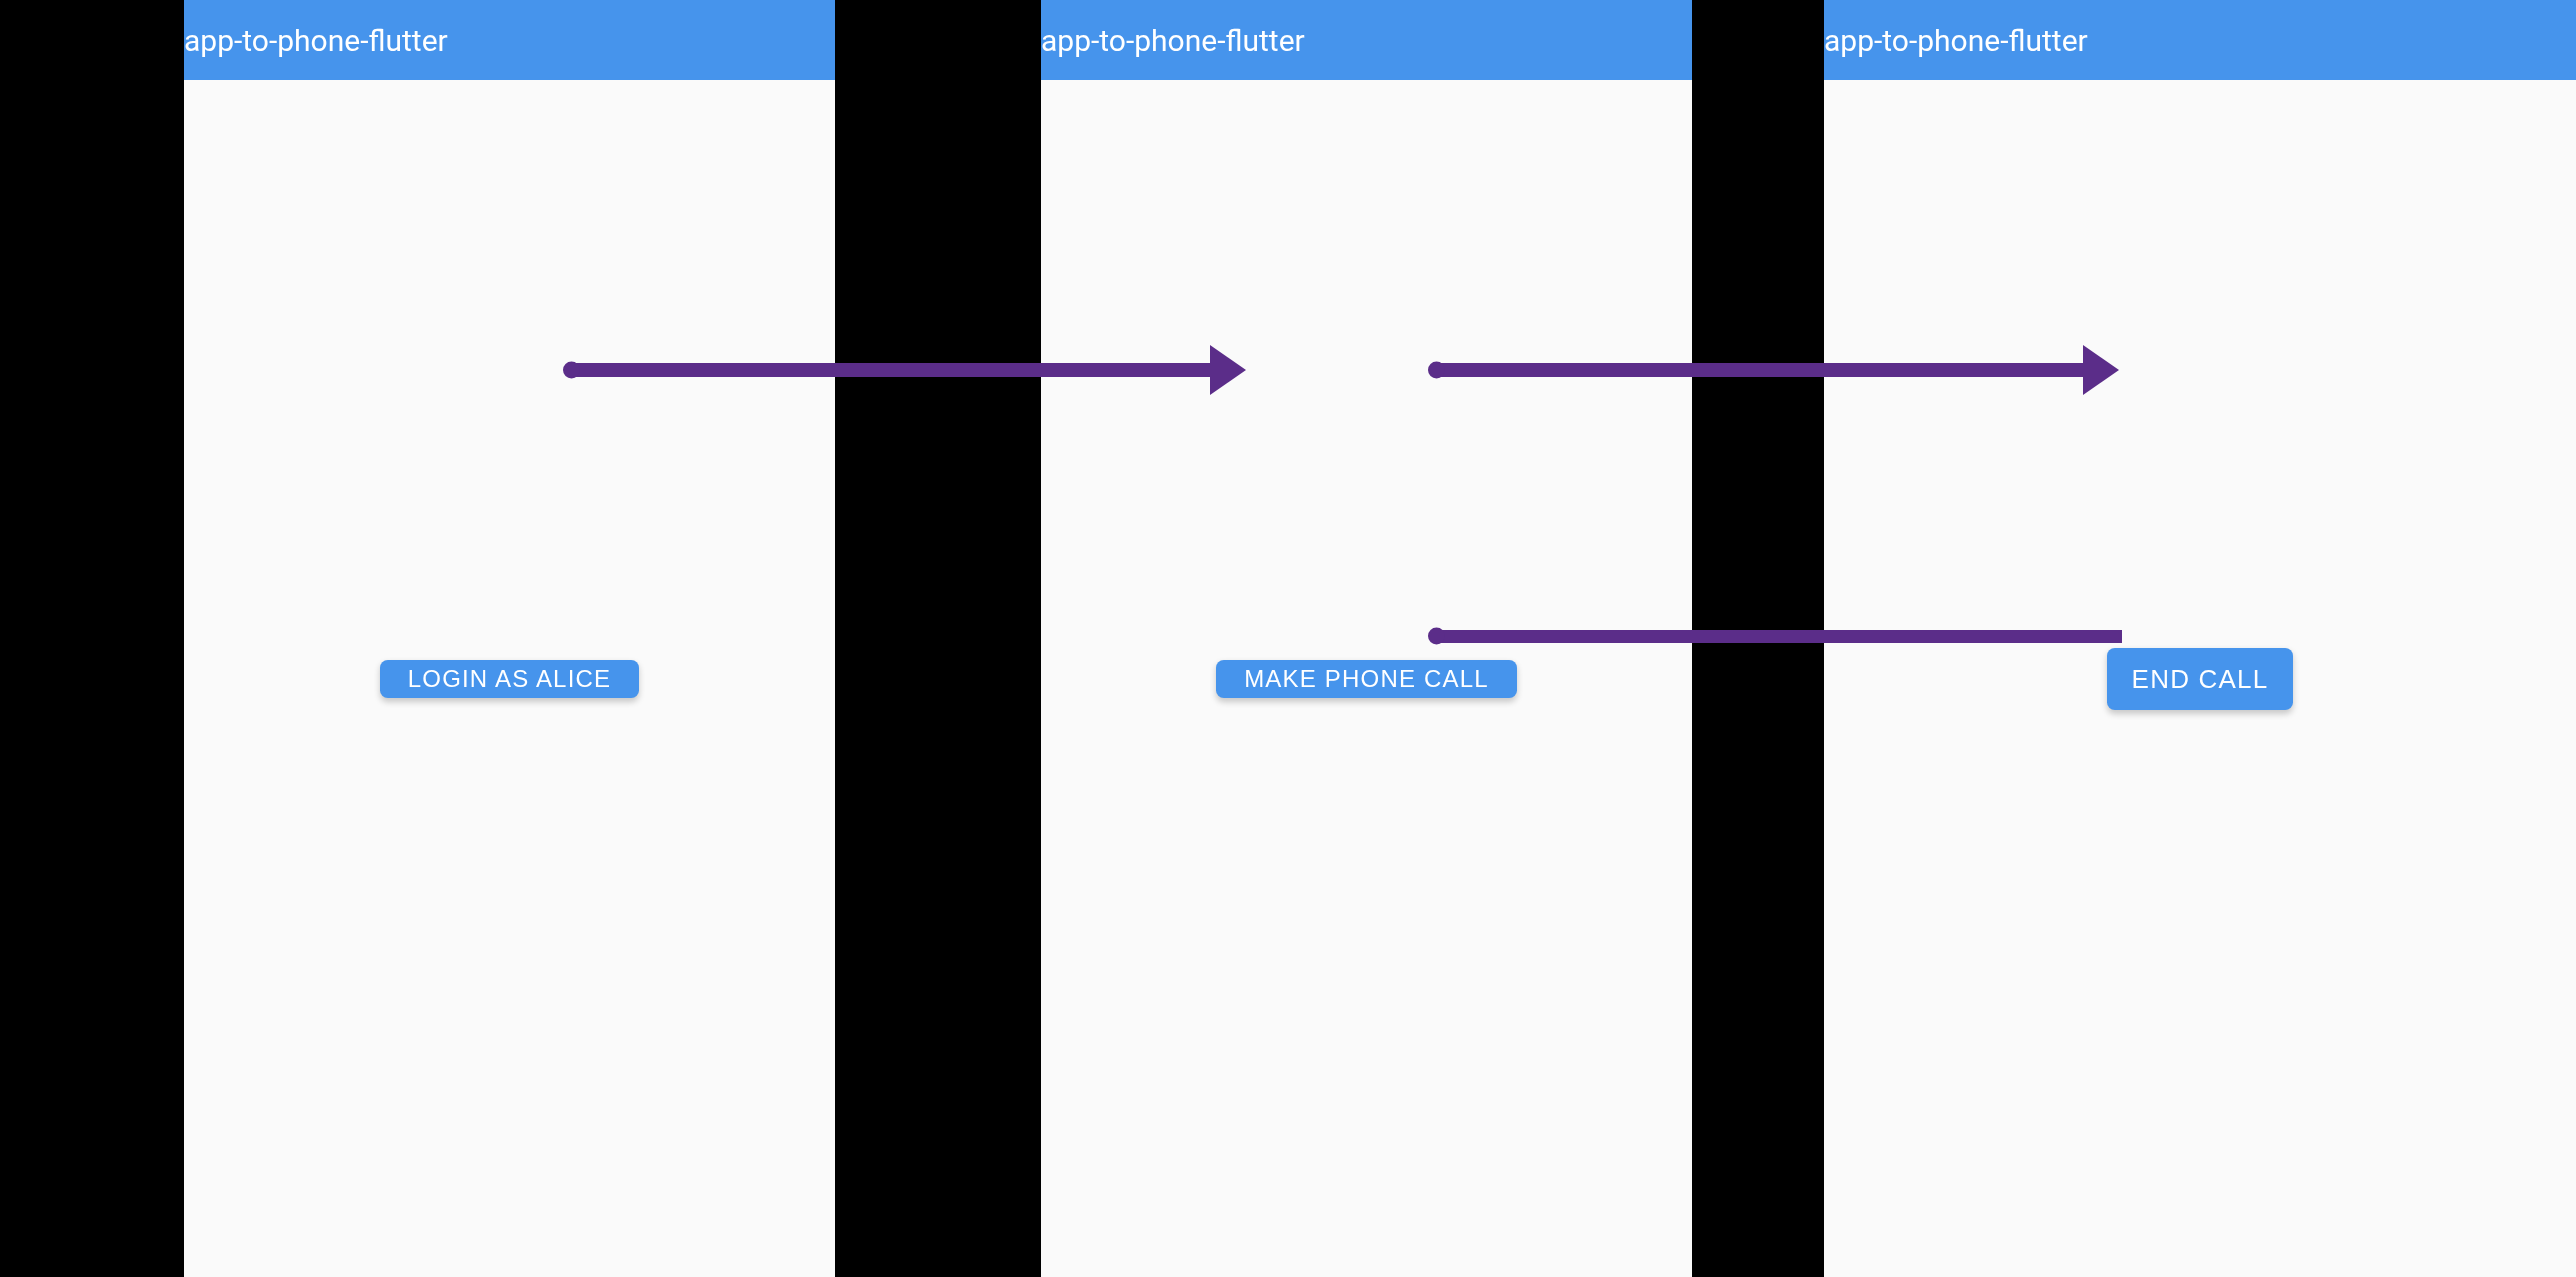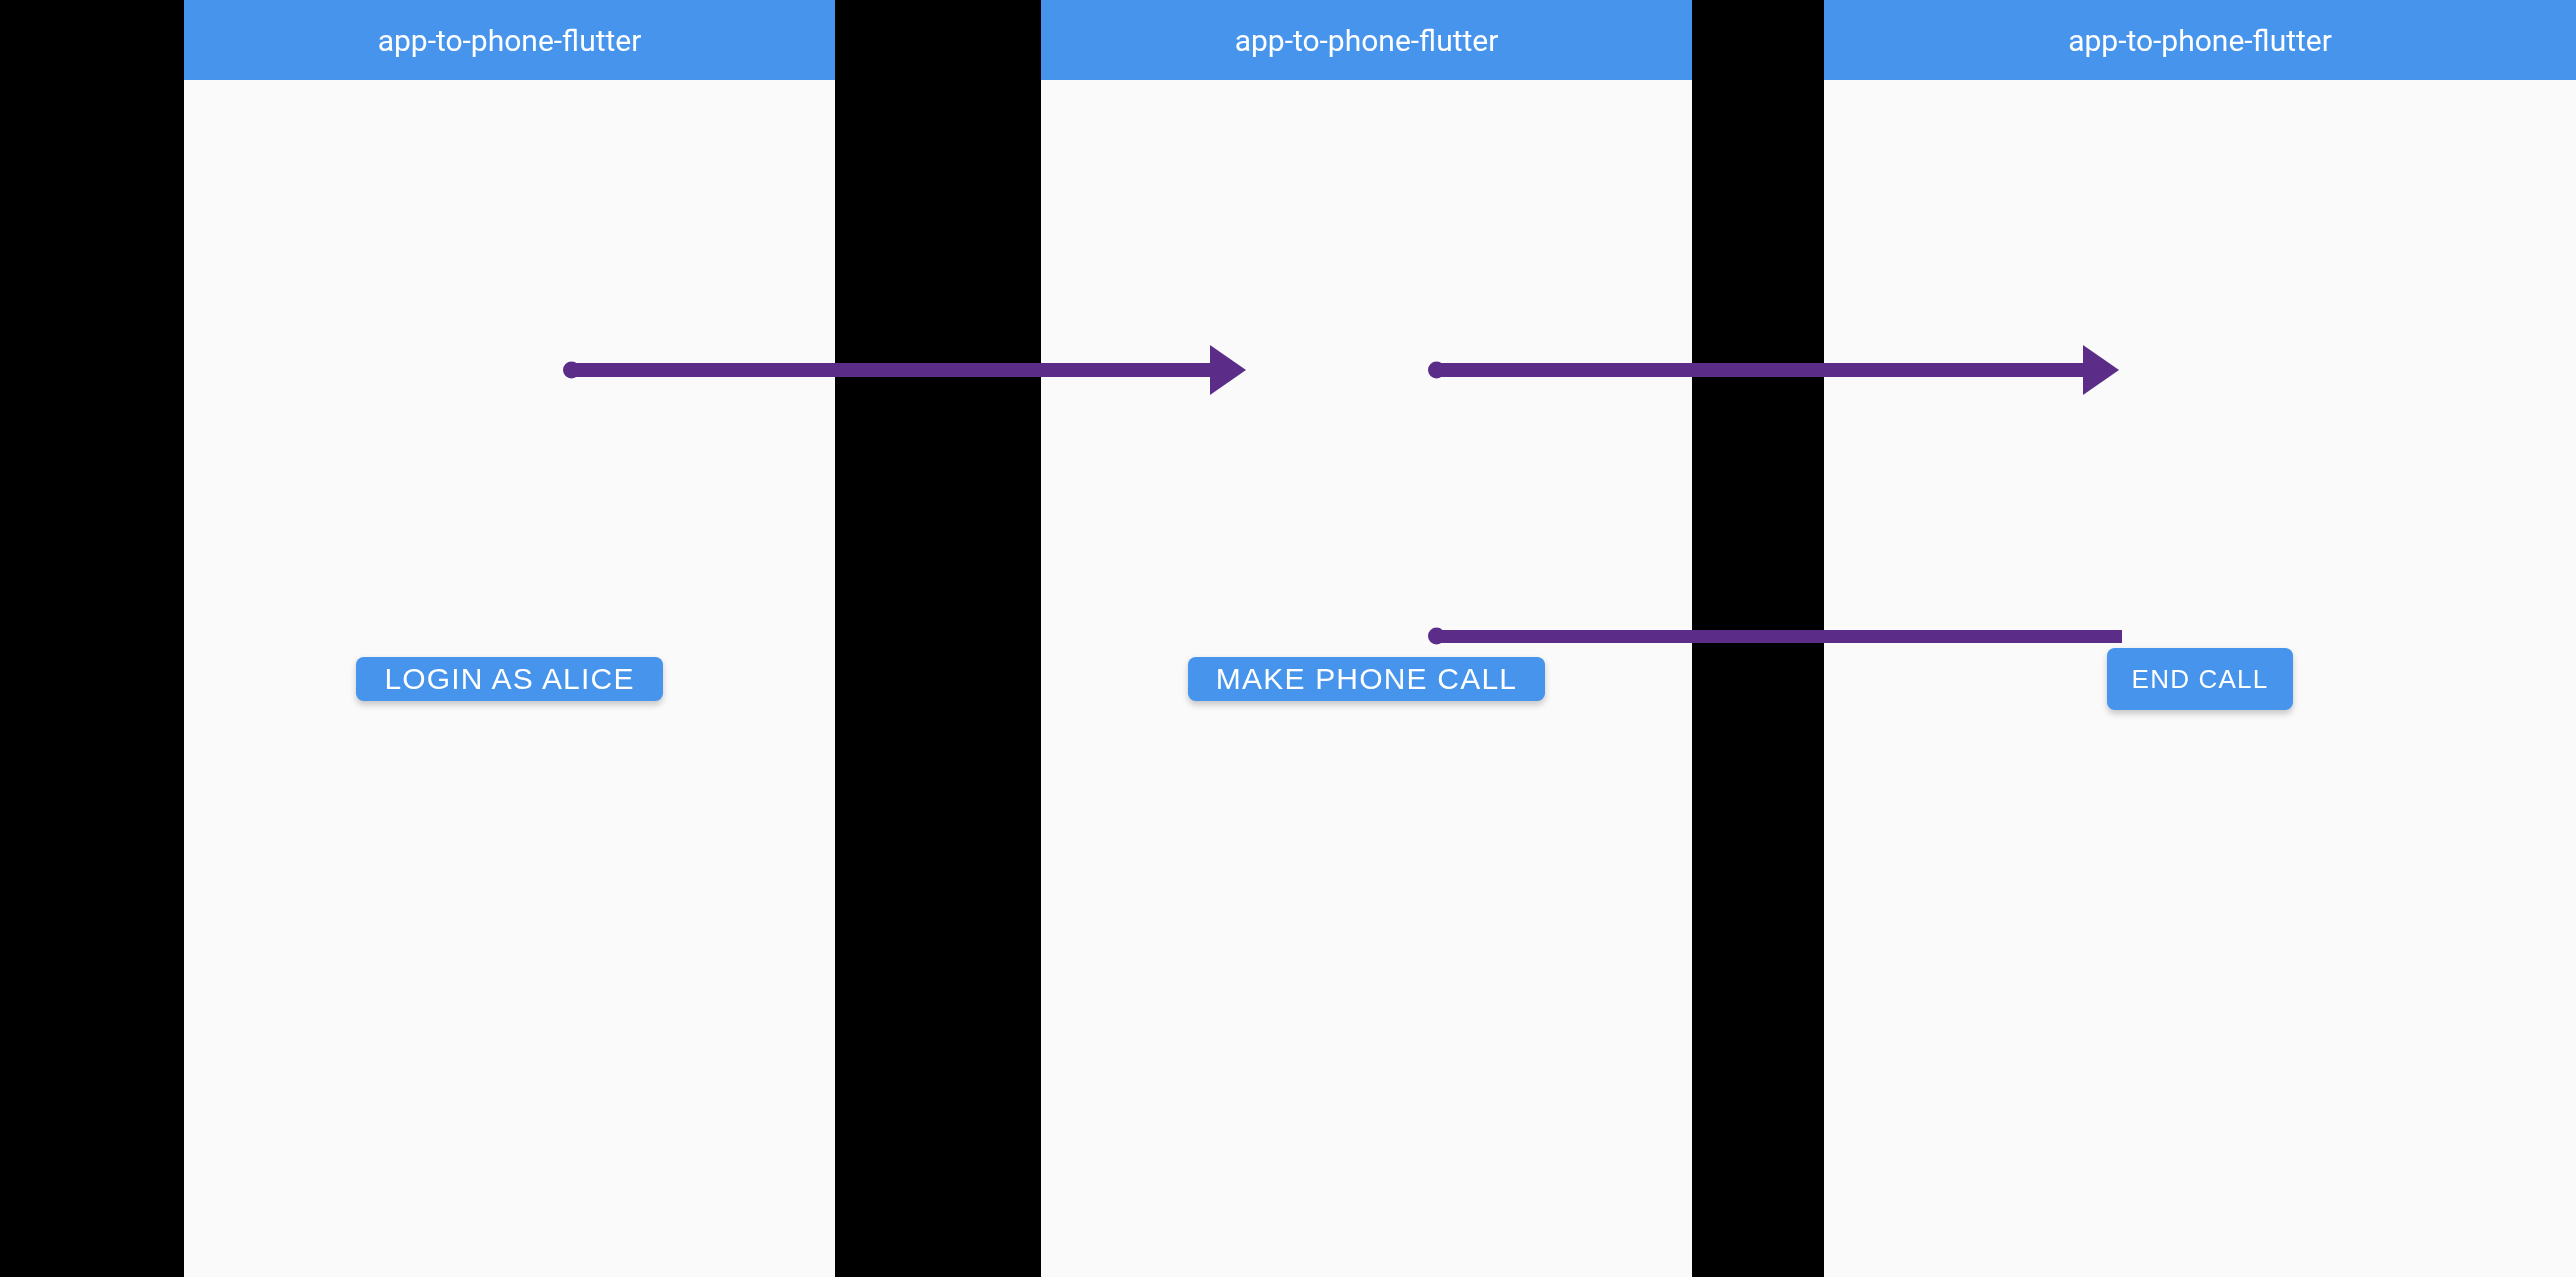--- a/index.html
+++ b/index.html
@@ -38,42 +38,41 @@
       left: 1824px;
       width: 752px;
     }
 
     .app-bar {
       width: 100%;
       height: 80px;
       background: #4694ec;
       display: flex;
       align-items: center;
-      justify-content: center;
     }
 
     .app-title {
       color: #ffffff;
       font-size: 30px;
       font-weight: 400;
     }
 
     .screen-body {
       width: 100%;
       height: calc(100% - 80px);
       display: flex;
       align-items: center;
       justify-content: center;
       position: relative;
     }
 
     .action-button {
       background: #4694ec;
       color: #ffffff;
-      font-size: 30px;
+      font-size: 24px;
       font-weight: 500;
       letter-spacing: 1.2px;
       padding: 5px 28px;
       border-radius: 7.8px;
       box-shadow: 0 3.1px 6.3px rgba(0,0,0,0.2);
       text-transform: uppercase;
       cursor: pointer;
       border: none;
     }
 

